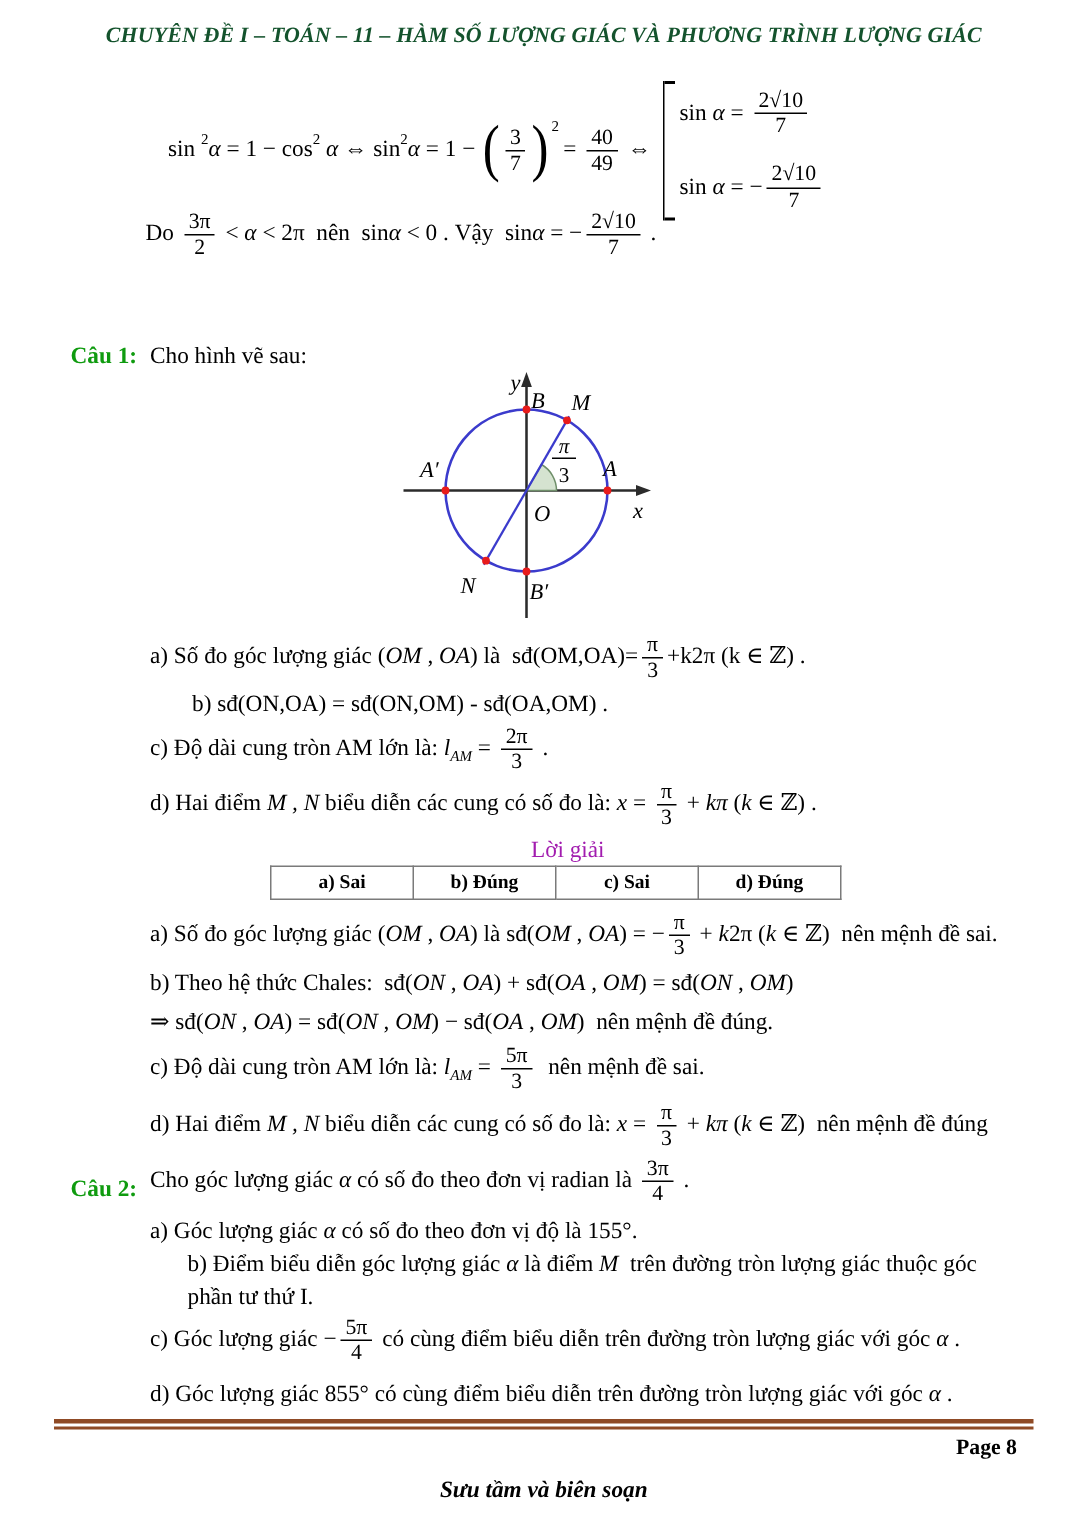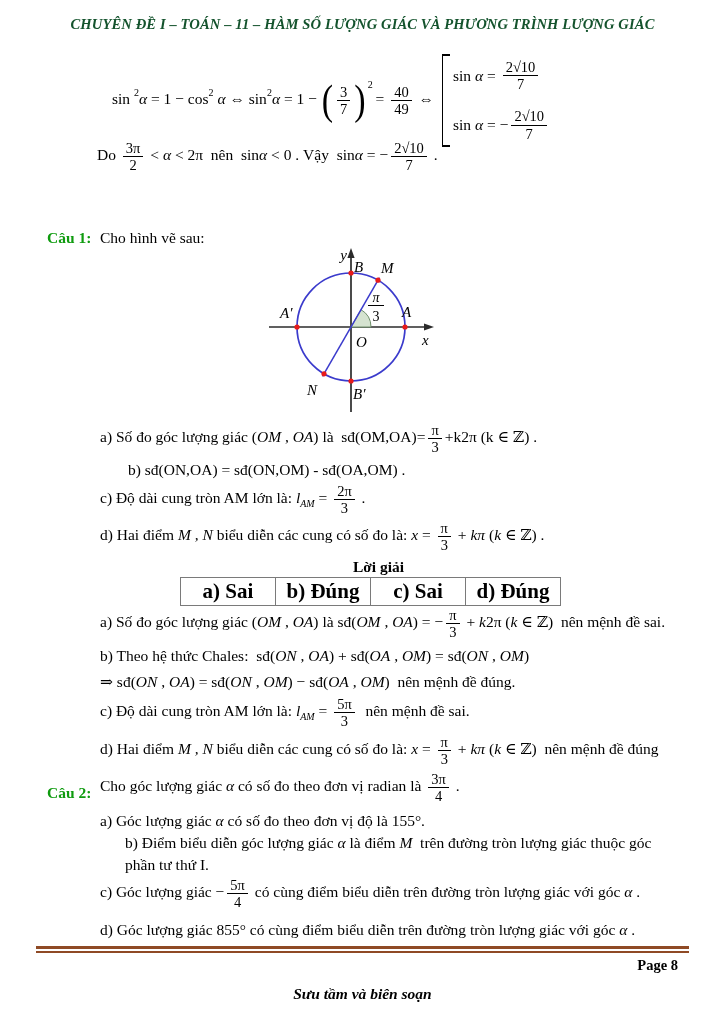--- a/index.html
+++ b/index.html
@@ -26,28 +26,28 @@
          transform:scaleY(1.25);margin:0 1px;}
   .pexp{font-size:10px;vertical-align:top;position:relative;top:-16px;left:1px;}
   .cases{display:inline-flex;flex-direction:column;gap:14px;border-left:1.6px solid #000;
          padding:4px 0 4px 10px;position:relative;margin-left:8px;vertical-align:middle;}
   .cases::before,.cases::after{content:"";position:absolute;left:0;width:7px;height:1.6px;background:#000;}
   .cases::before{top:0;}
   .cases::after{bottom:0;}
   .case-row{display:inline-flex;align-items:center;}
   
   .part2{left:50px;top:184px;width:634px;padding-left:50px;text-indent:-50px;box-sizing:border-box;line-height:1.45;}
-  .green{color:#000000;font-weight:bold;padding-left:32px;}
+  .green{color:#a21caf;font-weight:normal;padding-left:32px;}
   .qlabel{font-weight:bold;color:#0f9b0f;}
   .stline{display:block;}
   .nowrap{white-space:nowrap;}
   
   table.ans{border-collapse:collapse;}
   table.ans td{border:1px solid #7a7a7a;width:90px;height:21px;text-align:center;
-               font-weight:bold;font-size:21px;padding:0 2px;}
+               font-weight:bold;font-size:13px;padding:0 2px;}
   
   .rule{left:36px;right:36px;top:946px;height:2px;border-top:3px solid #8f4a25;border-bottom:2px solid #8f4a25;}
   .pagenum{right:47px;top:956px;font-weight:bold;font-size:14.5px;}
   .credit{left:0;right:0;top:984px;text-align:center;font-weight:bold;font-style:italic;font-size:15.5px;}
   
   .svglab{font-family:"Liberation Serif","DejaVu Serif",serif;font-style:italic;font-size:15px;fill:#000;}
   .svglab-sm{font-family:"Liberation Serif","DejaVu Serif",serif;font-style:italic;font-size:14px;fill:#000;}
 </style>
 </head>
 <body>

